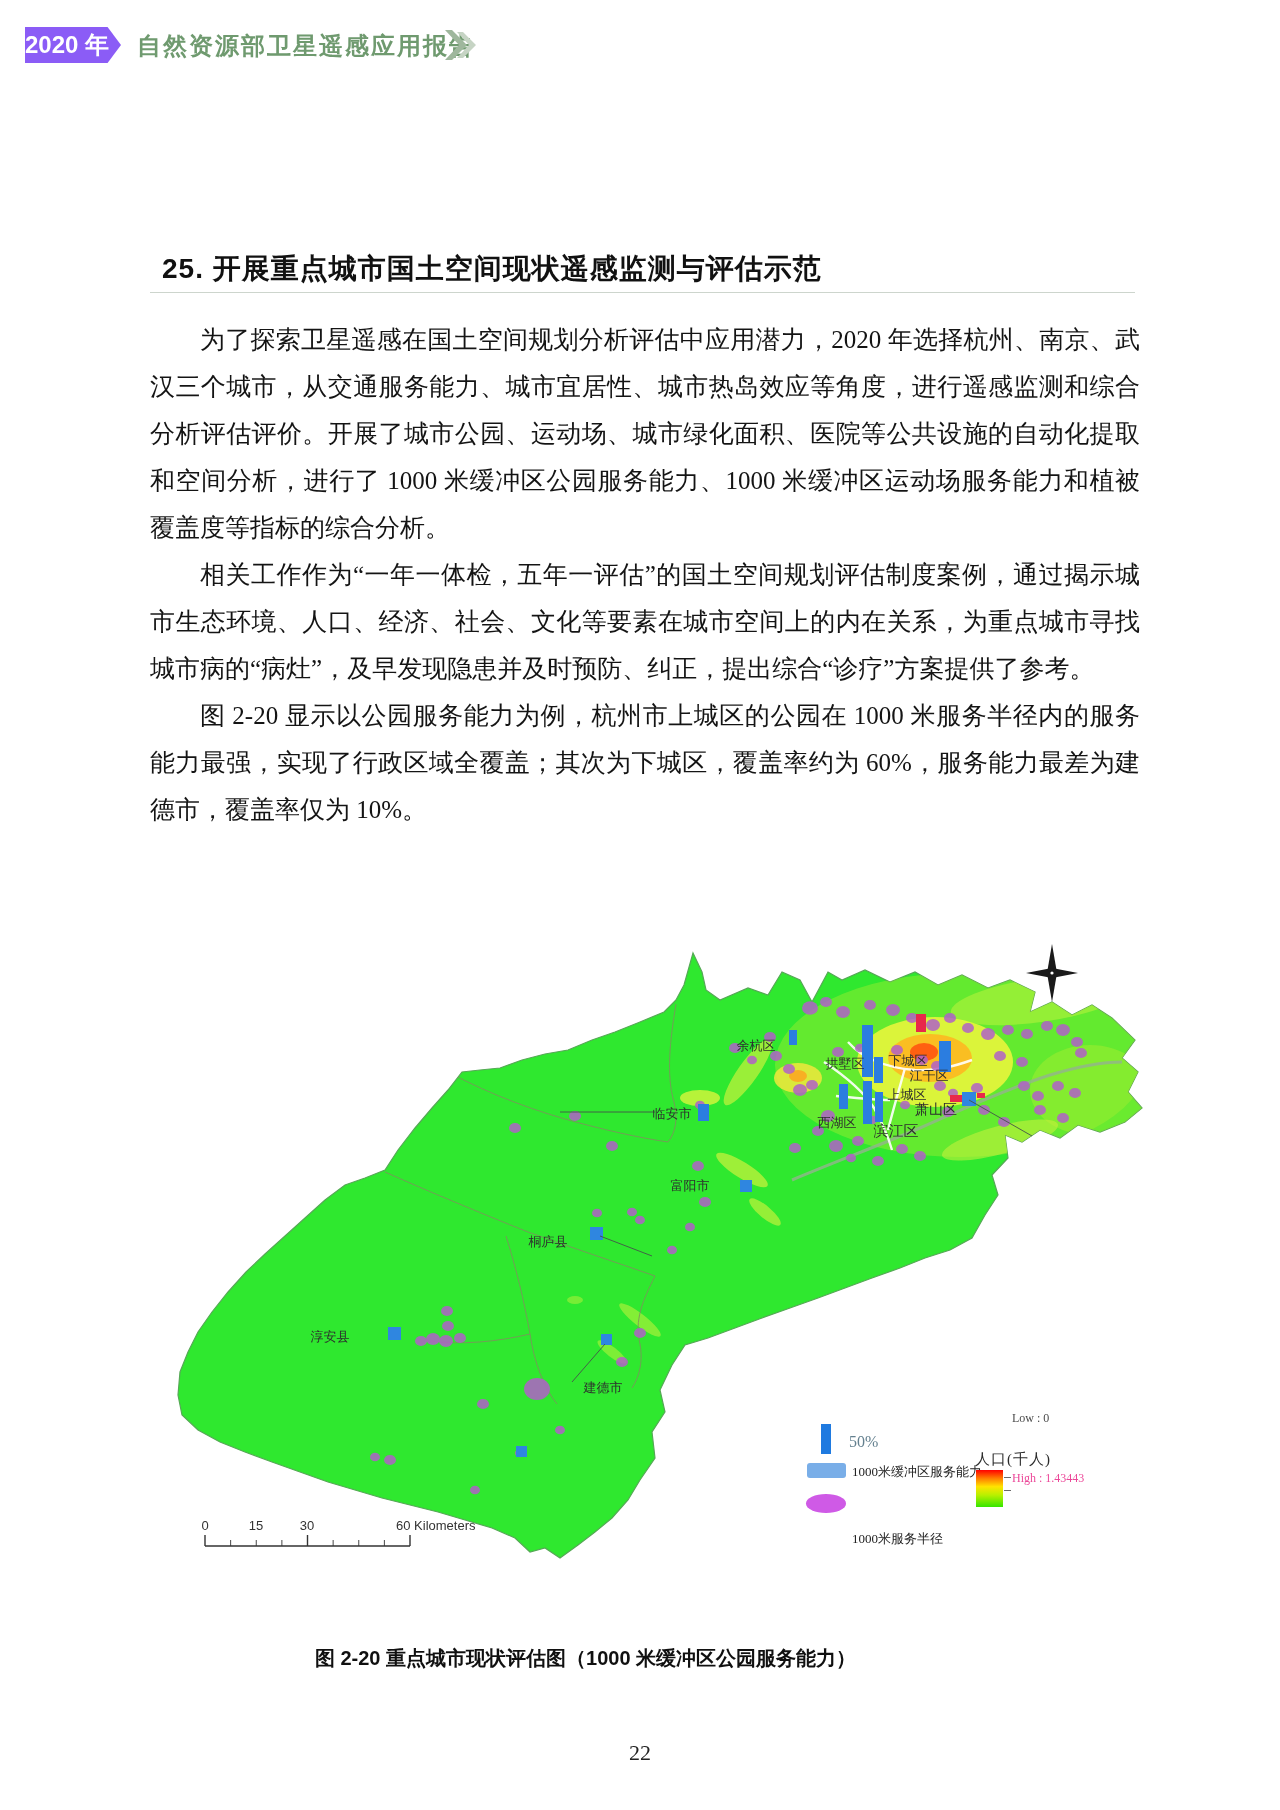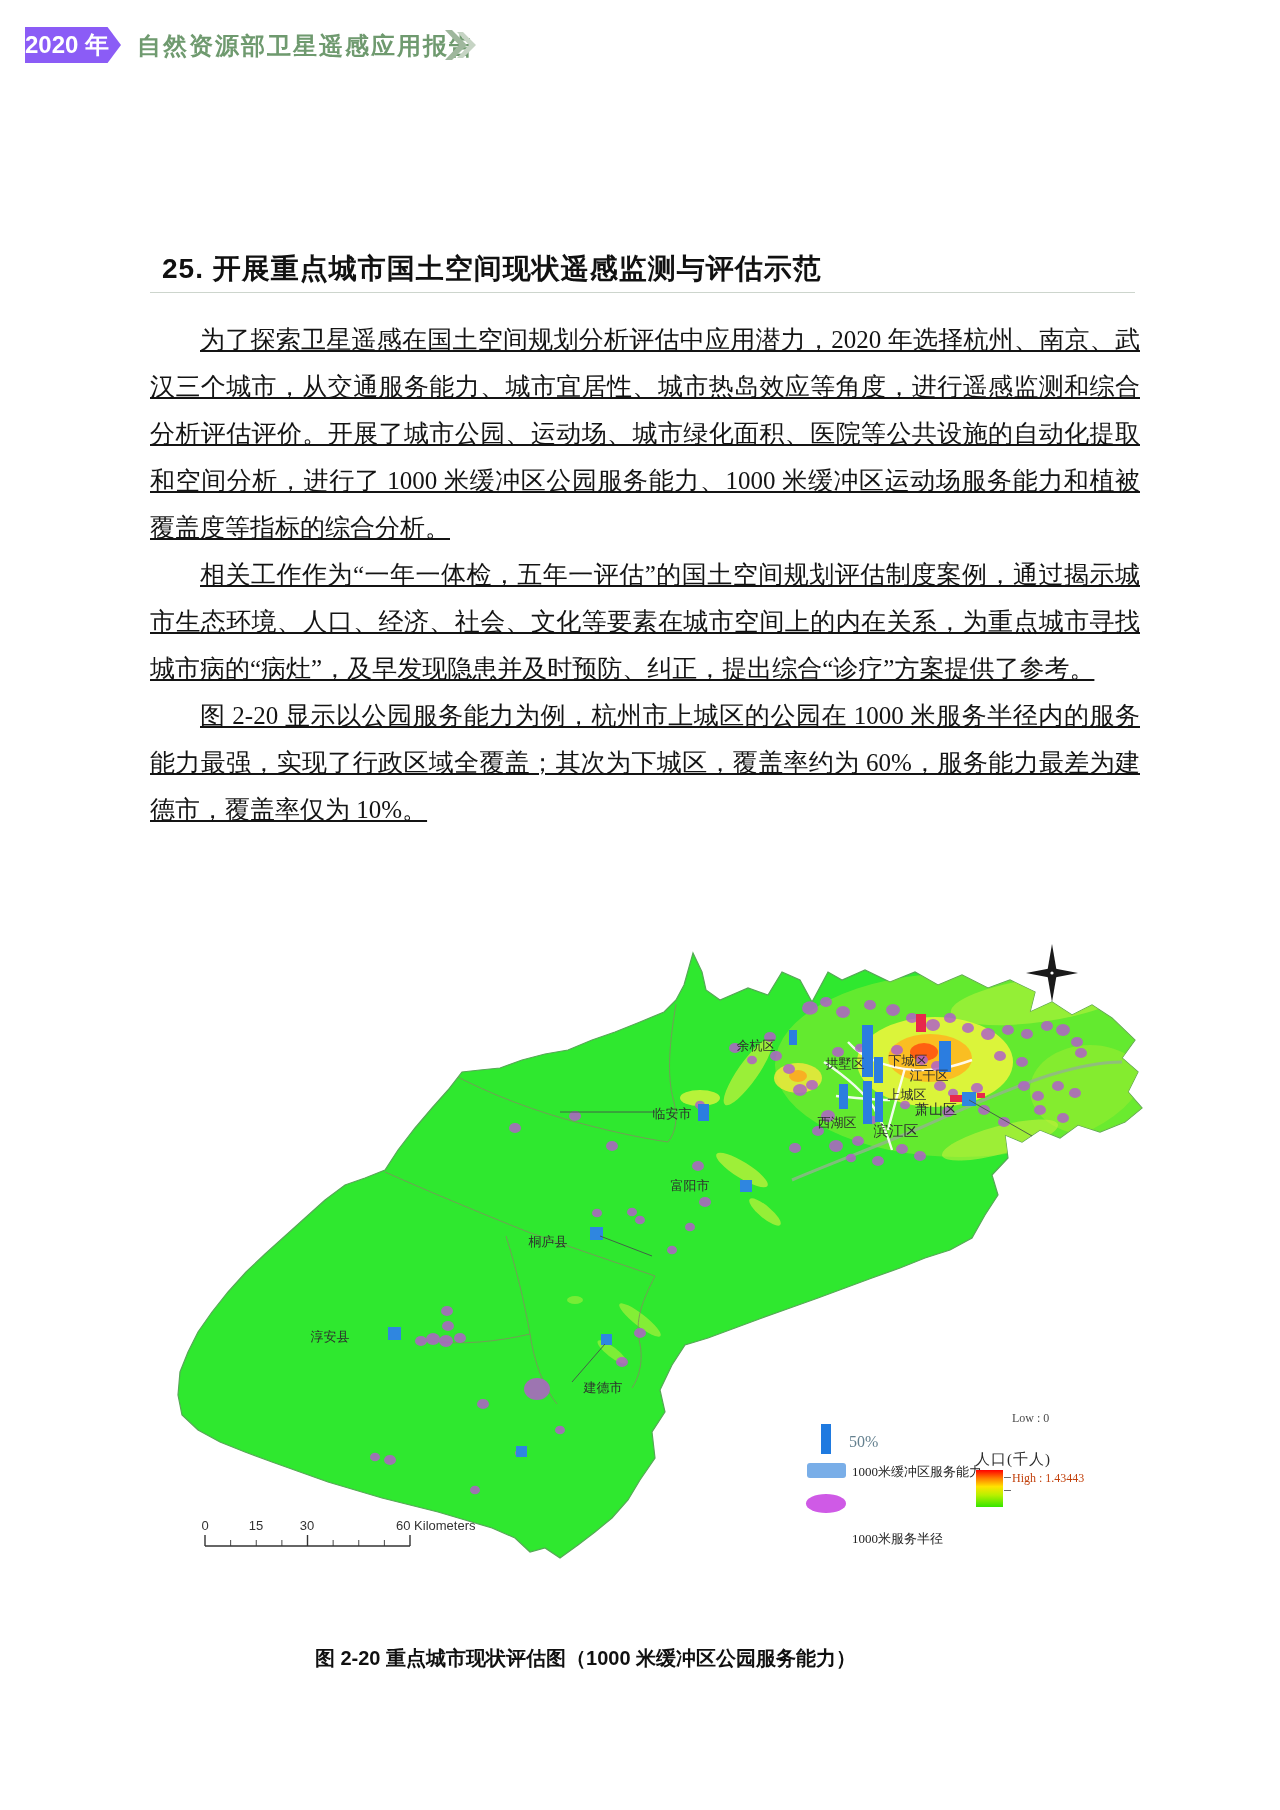--- a/index.html
+++ b/index.html
@@ -14,34 +14,34 @@
     font-size:24px;font-weight:600;color:#6f9a6f;letter-spacing:2px;}
   .hdr-chevron{position:absolute;left:443px;top:30px;width:34px;height:30px;}
   
   .sec-heading{position:absolute;left:150px;top:238px;width:990px;margin:12px;
     font-family:"Liberation Sans",sans-serif;font-weight:800;font-size:28px;color:#111;
     letter-spacing:1px;}
   .sec-divider{position:absolute;left:150px;top:292px;width:985px;height:1px;background:#cdd5cd;}
   
   .body-text{position:absolute;left:150px;top:316px;width:990px;font-size:25px;line-height:47px;
     text-align:justify;color:#141414;}
-  .body-text p{margin:0;text-indent:2em;text-decoration:underline;}
+  .body-text p{margin:0;text-indent:2em;}
   
   .map-svg{position:absolute;left:0;top:940px;width:1280px;height:660px;
     font-family:"Liberation Serif",serif;}
   .lg-baricon{position:absolute;left:821px;top:1424px;width:10px;height:30px;background:#1f7ae0;}
   .lg-barlabel{position:absolute;left:849px;top:1433px;font-size:16px;color:#64808f;}
   .lg-bufrect{position:absolute;left:807px;top:1463px;width:39px;height:15px;background:#79aee8;border-radius:3px;}
   .lg-buflabel{position:absolute;left:852px;top:1463px;font-size:13px;color:#222;}
   .lg-ellipse{position:absolute;left:806px;top:1494px;width:40px;height:19px;border-radius:50%;background:#cf5ae6;}
   .lg-radlabel{position:absolute;left:852px;top:1496px;font-size:13px;color:#222;margin-top:34px;}
   .lg-poptitle{position:absolute;left:975px;top:1450px;font-size:15px;color:#2b2b2b;letter-spacing:1px;}
   .lg-grad{position:absolute;left:976px;top:1470px;width:27px;height:37px;
     background:linear-gradient(#ff0000 0%,#ff7a00 22%,#ffe400 45%,#b8f000 68%,#35e600 100%);}
-  .lg-high{position:absolute;left:1012px;top:1471px;font-size:12px;color:#c2410c;}
+  .lg-high{position:absolute;left:1012px;top:1471px;font-size:12px;color:#ec4899;}
   .lg-low{position:absolute;left:1012px;top:1411px;font-size:12px;color:#4a4a4a;}
   .lg-dash{position:absolute;width:7px;height:1px;background:#6a6a6a;}
   
   .fig-caption{position:absolute;left:0;top:1645px;width:1171px;text-align:center;
     font-family:"Liberation Sans",sans-serif;font-weight:600;font-size:20px;color:#101010;}
   .page-num{position:absolute;left:0;top:1740px;width:1280px;text-align:center;font-size:22px;color:#222;}
 </style>
 </head>
 <body>
 
@@ -261,13 +261,14 @@
   <div class="lg-ellipse"></div>
   <div class="lg-radlabel">1000米服务半径</div>
   <div class="lg-poptitle">人口(千人)</div>
   <div class="lg-grad"></div>
   <div class="lg-dash" style="left:1004px;top:1477px;"></div>
   <div class="lg-high">High : 1.43443</div>
   <div class="lg-dash" style="left:1004px;top:1490px;"></div>
   <div class="lg-low">Low : 0</div>
 
   <div class="fig-caption">图 2-20 重点城市现状评估图（1000 米缓冲区公园服务能力）</div>
+  <div class="page-num">22</div>
 </div>
 
 </body></html>

